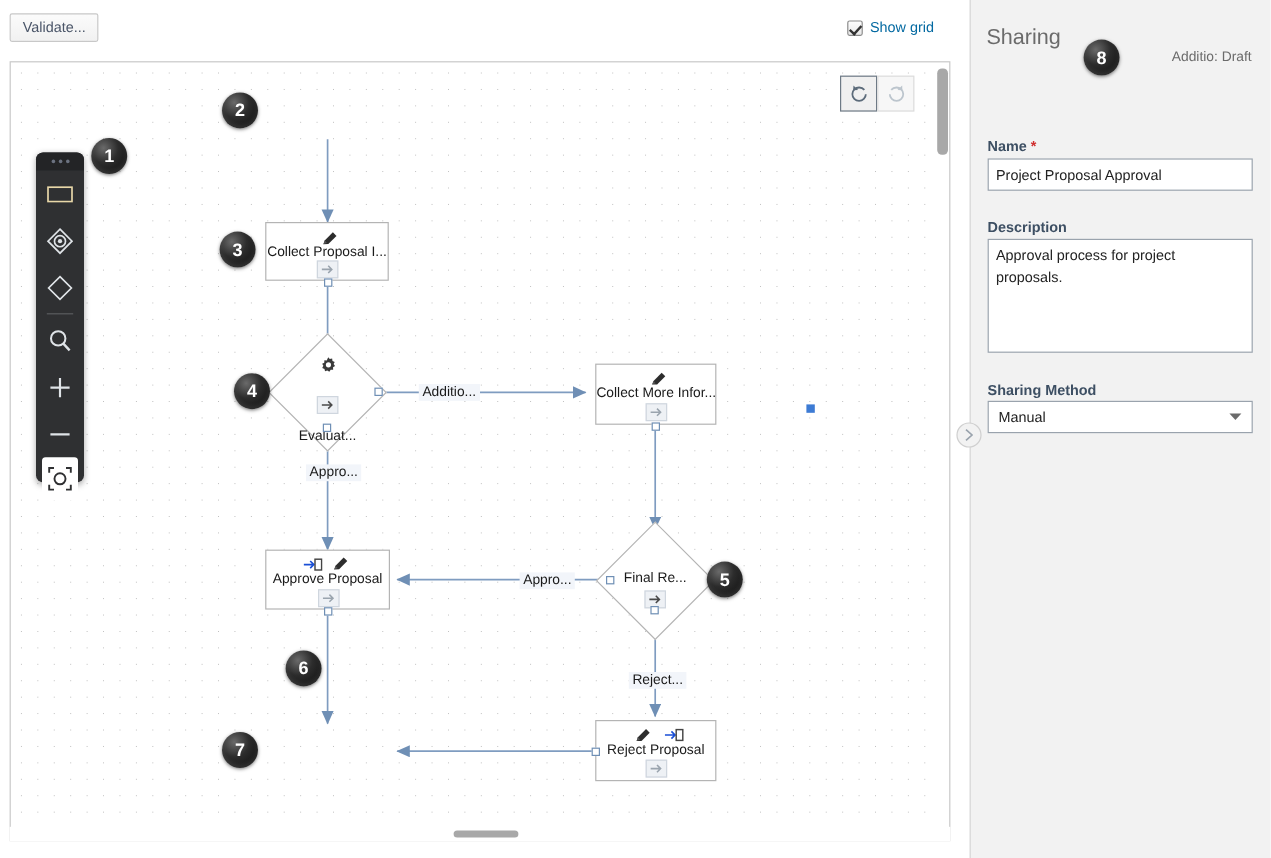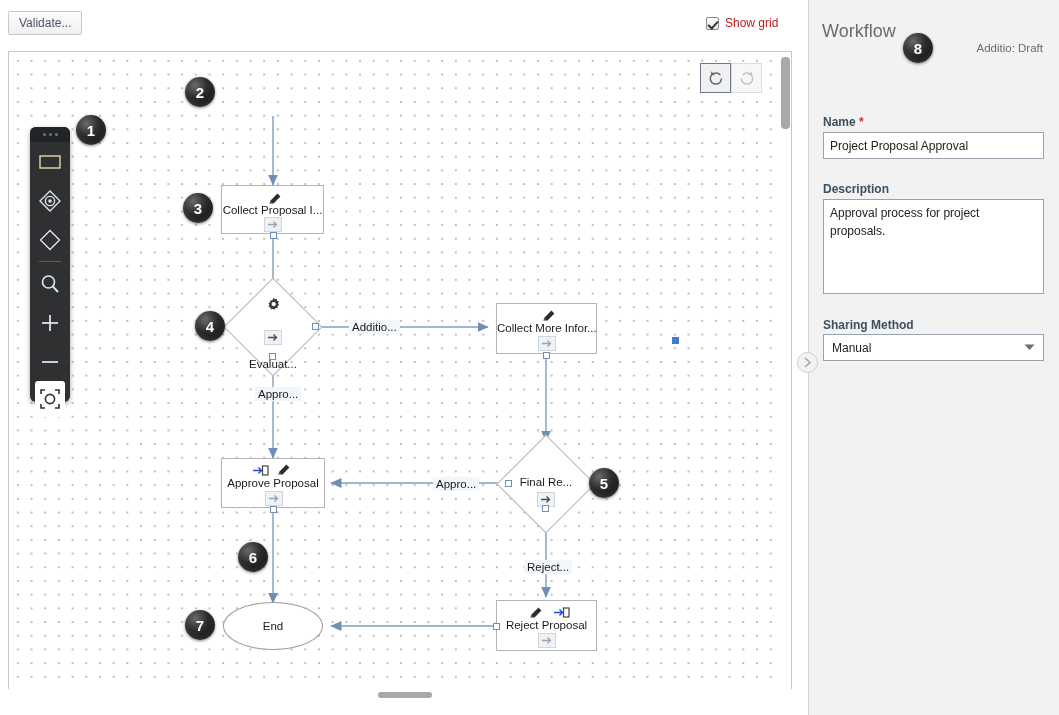--- a/index.html
+++ b/index.html
@@ -50,21 +50,21 @@
     border-radius: 2px;
     position: relative;
   }
   .chk::after {
     content: "";
     position: absolute; left: 3px; top: 1px;
     width: 4px; height: 8px;
     border: solid #333; border-width: 0 2px 2px 0;
     transform: rotate(42deg);
   }
-  #show-grid-label { font-size: 12px; color: #b91c1c; white-space: nowrap; }
+  #show-grid-label { font-size: 12px; color: #0369a1; white-space: nowrap; }
 
   
   #canvas-wrap {
     position: absolute; left: 8px; top: 51px;
     width: 784px; height: 650px;
     border: 1px solid #c9c9c9;
     background: #ffffff;
     overflow: hidden;
   }
   #grid {
@@ -399,23 +399,20 @@
         </svg>
         <div class="node-label" style="top:18px;">Reject Proposal</div>
         <div class="badge-arrow" style="left:41px; top:32px;">
           <svg width="11" height="9" viewBox="0 0 11 9">
             <path d="M0,4.5 H8 M5.5,1.5 L8.5,4.5 L5.5,7.5" stroke="#9aa4ae" stroke-width="1.3" fill="none"></path>
           </svg>
         </div>
         <div class="handle" style="left:-4px; top:22px;"></div>
       </div>
 
-      <div class="node ellipse" style="left:214px; top:550px; width:100px; height:48px;">
-        <div class="node-label" style="top:17px;">End</div>
-      </div>
 
       <div class="blue-dot" style="left:663px; top:285px;"></div>
 
       <div id="v-scroll">
         <div id="v-thumb"></div>
       </div>
     </div>
 
     <div id="h-scroll">
       <div id="h-thumb"></div>
@@ -502,21 +499,21 @@
     <div class="step" style="left:185px; top:77px;">2</div>
     <div class="step" style="left:183px; top:193px;">3</div>
     <div class="step" style="left:195px; top:311px;">4</div>
     <div class="step" style="left:589px; top:468px;">5</div>
     <div class="step" style="left:238px; top:542px;">6</div>
     <div class="step" style="left:185px; top:610px;">7</div>
   </div>
 
   <div id="right-panel"></div>
 
-  <div id="panel-title">Workflow</div>
+  <div id="panel-title">Sharing</div>
   <div class="step" style="left:903px; top:33px;">8</div>
   <div id="version-text">Additio: Draft</div>
 
   <div class="field-label" style="left:823px; top:115px;">
     <span>Name</span>
     <span class="req">*</span>
   </div>
   <input id="name-input" class="field-input" type="text" value="Project Proposal Approval" style="">
 
   <div class="field-label" style="left:823px; top:182px;">Description</div>

